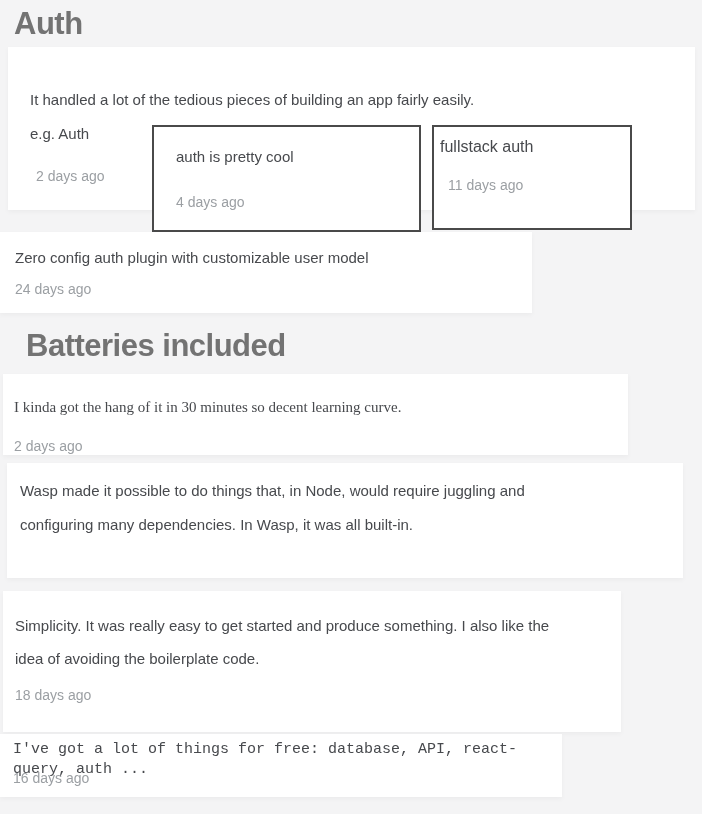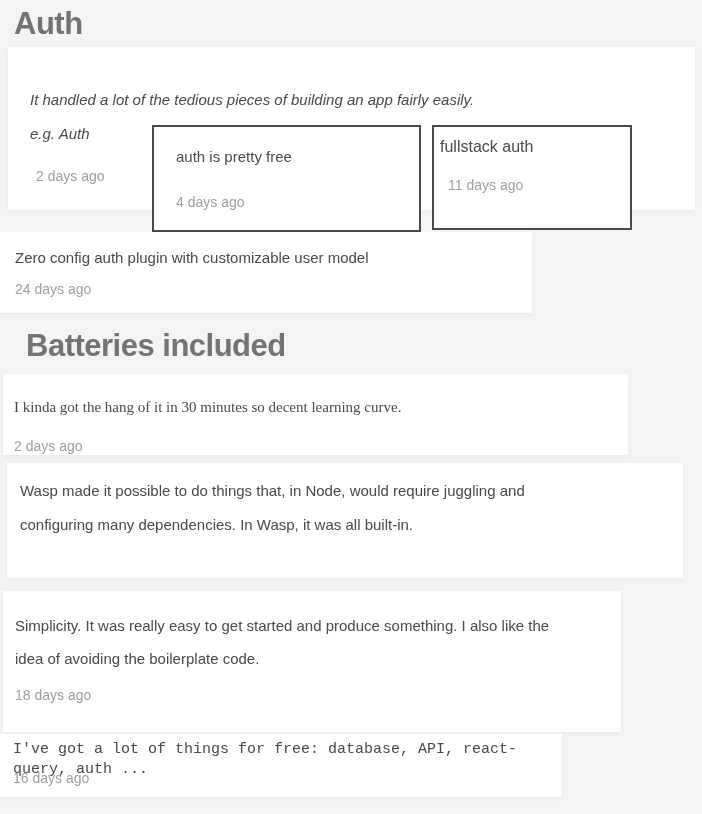--- a/index.html
+++ b/index.html
@@ -48,21 +48,21 @@
     font-size: 15px;
     line-height: 34px;
     white-space: pre-line;
   }
   .timestamp {
     position: absolute;
     color: #9b9fa3;
     font-size: 14px;
   }
 
-  #quote-a { left: 30px;  top: 83px;  width: 650px; font-style: italic; }
+  #quote-a { left: 30px;  top: 83px;  width: 650px; }
   #time-a  { left: 36px;  top: 168px; }
 
   #quote-box1 { left: 176px; top: 147px; width: 230px; font-size: 15px; line-height: 20px; }
   #time-box1  { left: 176px; top: 194px; }
 
   #quote-box2 { left: 440px; top: 136px; width: 170px; font-size: 16px; line-height: 22px; }
   #time-box2  { left: 448px; top: 177px; }
 
   #quote-b { left: 15px;  top: 241px; width: 500px; }
   #time-b  { left: 15px;  top: 281px; }
@@ -82,21 +82,21 @@
 <body>
 
 <h2 id="heading-auth" class="section-heading">Auth</h2>
 
 <div id="card-a" class="card"></div>
 <div id="quote-a" class="quote">It handled a lot of the tedious pieces of building an app fairly easily.
 e.g. Auth</div>
 <div id="time-a" class="timestamp">2 days ago</div>
 
 <div id="box-1" class="quote-box"></div>
-<div id="quote-box1" class="quote">auth is pretty free</div>
+<div id="quote-box1" class="quote">auth is pretty cool</div>
 <div id="time-box1" class="timestamp">4 days ago</div>
 
 <div id="box-2" class="quote-box"></div>
 <div id="quote-box2" class="quote">fullstack auth</div>
 <div id="time-box2" class="timestamp">11 days ago</div>
 
 <div id="card-b" class="card"></div>
 <div id="quote-b" class="quote">Zero config auth plugin with customizable user model</div>
 <div id="time-b" class="timestamp">24 days ago</div>
 

